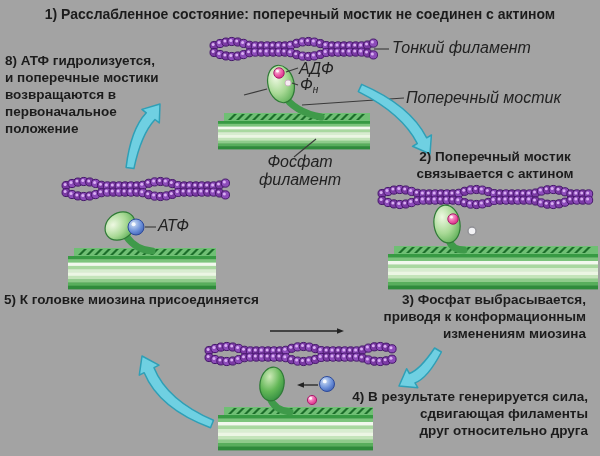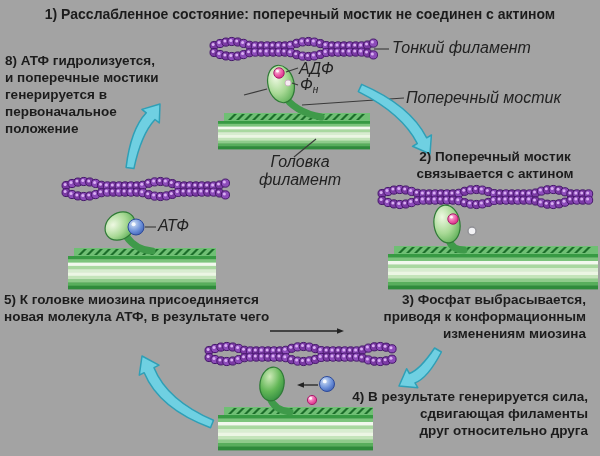--- a/index.html
+++ b/index.html
@@ -783,40 +783,39 @@
   </div>
 
   <div class="txt step" style="right:12px; top:388px; text-align:right;">
     <div>4) В результате генерируется сила,</div>
     <div>сдвигающая филаменты</div>
     <div>друг относительно друга</div>
   </div>
 
   <div class="txt step" style="left:4px; top:291px;">
     <div>5) К головке миозина присоединяется</div>
-    <div>новая молекула АТФ, в результате чего</div>
   </div>
 
   <div class="txt step" style="left:5px; top:52px;">
     <div>8) АТФ гидролизуется,</div>
     <div>и поперечные мостики</div>
-    <div>генерируется в</div>
+    <div>возвращаются в</div>
     <div>первоначальное</div>
     <div>положение</div>
   </div>
 
   <div class="txt lbl" style="left:392px; top:39px;">Тонкий филамент</div>
 
 
   <div class="txt lbl" style="left:299px; top:60px;">АДФ</div>
 
   <div class="txt lbl" style="left:300px; top:76px;text-align:right;"><span>Ф</span><span class="sub">н</span></div>
 
   <div class="txt lbl" style="left:406px; top:89px;">Поперечный мостик</div>
 
   <div class="txt lbl" style="left:246px; top:153px; width:108px; text-align:center;">
-    <div>Головка</div>
+    <div>Фосфат</div>
     <div>филамент</div>
   </div>
 
   <div class="txt lbl" style="left:158px; top:217px;">АТФ</div>
 
 </div>
 
 </body></html>

